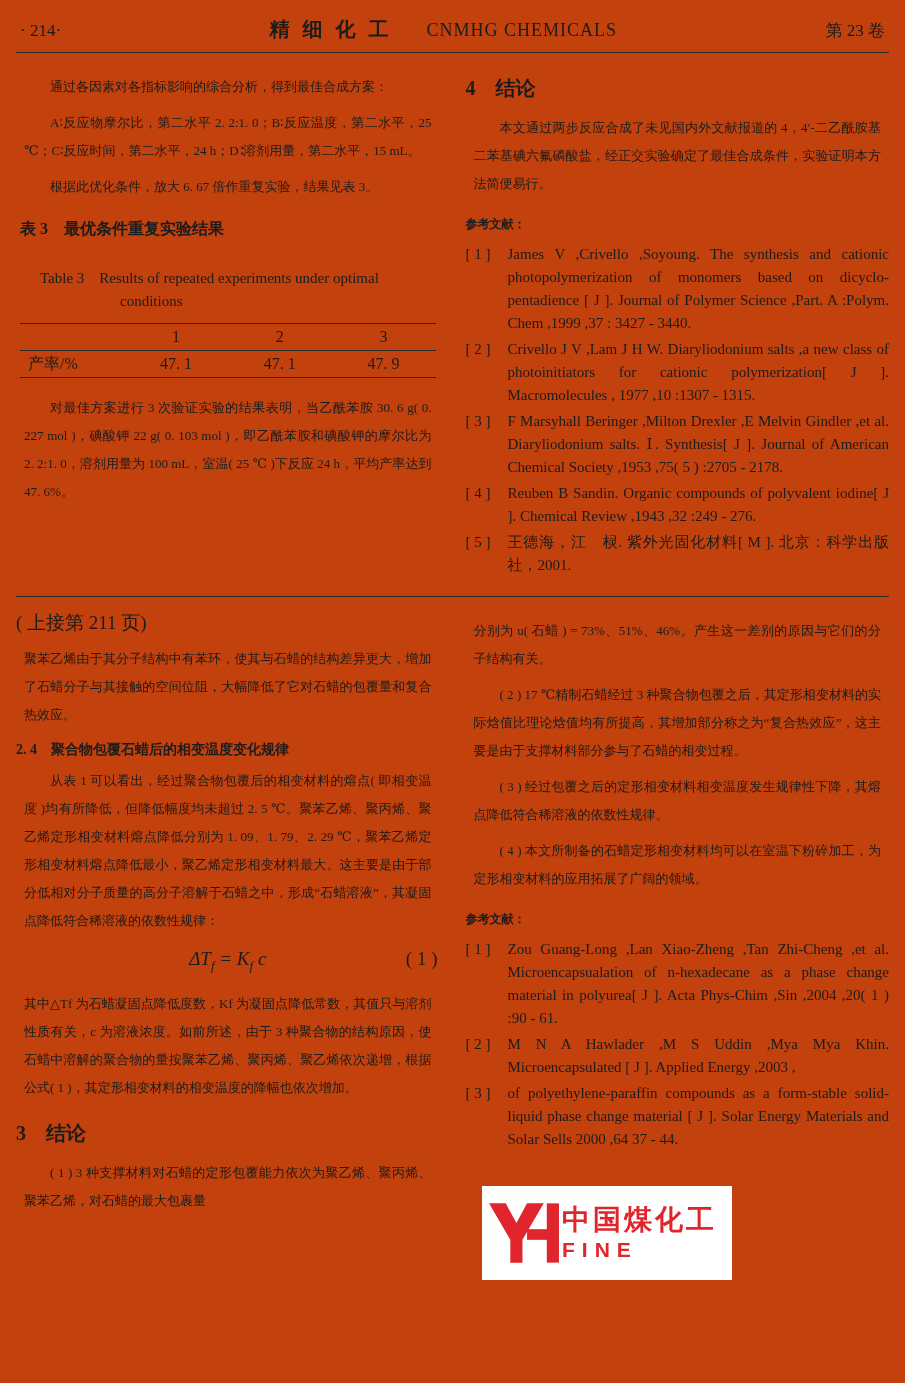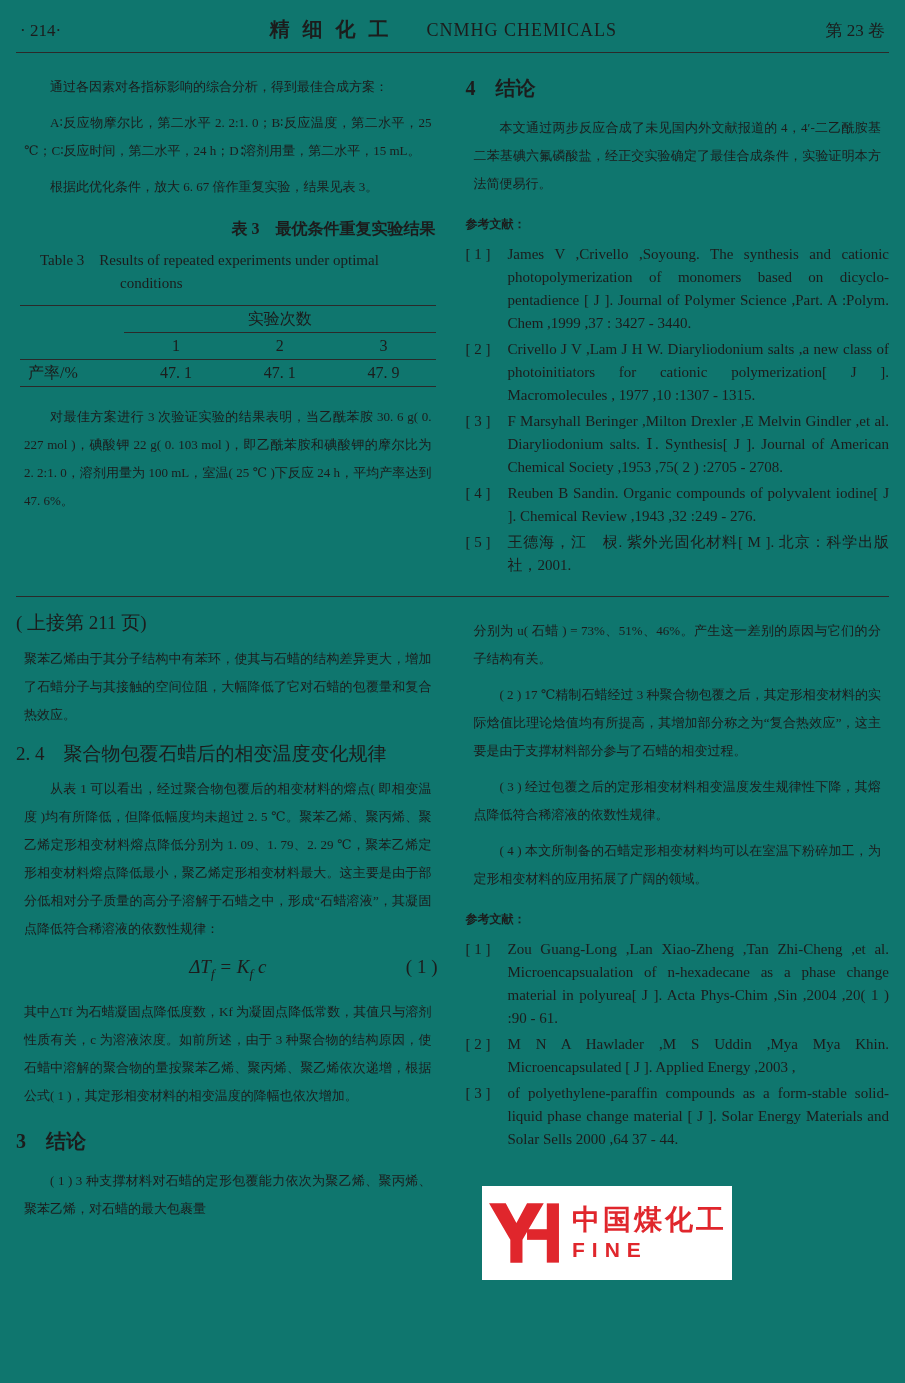--- a/index.html
+++ b/index.html
@@ -1,62 +1,62 @@
 <!DOCTYPE html>
 <html><head>
 <meta charset="utf-8">
 <style>
   html,body{margin:0;padding:0;background:#ffffff;}
   .page{
     width:905px;height:1383px;position:relative;overflow:hidden;box-sizing:border-box;
-    padding:10px 16px 0;background:#0f766e;color:#1c1c1c;
+    padding:10px 16px 0;background:#c2410c;color:#1c1c1c;
     font-family:"Liberation Serif","DejaVu Serif",serif;
   }
   
   .page-header{
     display:flex;justify-content:space-between;align-items:baseline;
     padding:6px 4px 9px;border-bottom:1.6px solid #2a2a2a;font-size:17px;
   }
   .journal{display:flex;gap:34px;align-items:baseline;}
   .journal-cn{font-size:20px;letter-spacing:4px;font-weight:bold;}
   .journal-en{font-size:18px;letter-spacing:1px;}
   
   .cols{display:flex;gap:26px;margin-top:12px;}
   .col{flex:1;min-width:0;}
   p.body{margin:8px;font-size:13px;line-height:28px;text-align:justify;}
   .indent{text-indent:2em;}
   .h-num{font-size:20px;font-weight:bold;margin:10px 0 12px;}
-  .h-sub{font-size:19px;font-weight:normal;margin:12px 0 2px;text-align:left;}
+  .h-sub{font-size:14px;font-weight:bold;margin:12px 0 2px;text-align:left;}
   .h3-gap{margin:18px 0 12px;}
   
   .refs-title{font-size:12px;font-weight:bold;margin:18px 0 10px;}
   .ref{display:flex;font-size:15px;line-height:23px;margin-bottom:3px;}
   .ref-num{flex:0 0 42px;}
   .ref-text{flex:1;text-align:justify;}
   
   .table-block{margin:18px 4px 16px;}
-  .caption-cn{text-align:right;font-weight:bold;font-size:16px;margin:0 0 9px;}
+  .caption-cn{text-align:left;font-weight:bold;font-size:16px;margin:0 0 27px;}
   .caption-en{font-size:15px;line-height:23px;margin:0 0 10px 20px;padding-left:80px;text-indent:-80px;}
   table.results{width:100%;border-collapse:collapse;border-top:1.6px solid #2a2a2a;border-bottom:1.6px solid #2a2a2a;font-size:16px;}
   table.results td{padding:3px 4px;text-align:center;line-height:20px;}
   table.results td.group{border-bottom:1px solid #2a2a2a;}
   table.results tr.subhead td{border-bottom:1px solid #2a2a2a;}
   table.results td.rowlabel{text-align:left;width:92px;padding-left:8px;}
   
   .equation{position:relative;font-size:19px;line-height:32px;margin:2px 0;text-align:center;}
   .eq-body{font-style:italic;}
   .eq-body sub{font-size:13px;}
   .eq-num{position:absolute;right:2px;top:0;font-style:normal;}
   
   .article-divider{border-top:1.4px solid #2a2a2a;margin:16px 0 10px;}
   .continuation{font-size:19px;line-height:28px;margin:0 0 2px;}
   
   .watermark{
     position:absolute;left:482px;top:1186px;width:250px;height:94px;background:#fff;
-    display:flex;align-items:center;gap:10px;padding:2px 4px;box-sizing:border-box;
+    display:flex;align-items:center;gap:0;padding:2px 4px;box-sizing:border-box;
     font-family:"Liberation Sans","DejaVu Sans",sans-serif;
   }
   .wm-text{display:flex;flex-direction:column;line-height:1.15;}
   .wm-cn{font-size:28px;font-weight:bold;color:#e0262c;letter-spacing:3px;}
   .wm-en{font-size:21px;color:#e0262c;letter-spacing:7px;font-weight:bold;margin-top:2px;}
 </style>
 </head>
 <body>
 
 <div class="page">
@@ -75,24 +75,20 @@
     <div class="col">
       <p class="body indent">通过各因素对各指标影响的综合分析，得到最佳合成方案：</p>
       <p class="body indent">A∶反应物摩尔比，第二水平 2. 2:1. 0；B∶反应温度，第二水平，25 ℃；C∶反应时间，第二水平，24 h；D∶溶剂用量，第二水平，15 mL。</p>
       <p class="body indent">根据此优化条件，放大 6. 67 倍作重复实验，结果见表 3。</p>
 
       <div class="table-block">
         <div class="caption-cn">表 3　最优条件重复实验结果</div>
         <div class="caption-en">Table 3　Results of repeated experiments under optimal conditions</div>
         <table class="results">
           <tbody>
-            <tr>
-              <td></td>
-              <td class="group" colspan="3">实验次数</td>
-            </tr>
             <tr class="subhead">
               <td></td>
               <td>1</td>
               <td>2</td>
               <td>3</td>
             </tr>
             <tr>
               <td class="rowlabel">产率/%</td>
               <td>47. 1</td>
               <td>47. 1</td>
@@ -114,21 +110,21 @@
         <div class="ref">
           <span class="ref-num">[ 1 ]</span>
           <span class="ref-text">James V ,Crivello ,Soyoung. The synthesis and cationic photopolymerization of monomers based on dicyclo-pentadience [ J ]. Journal of Polymer Science ,Part. A :Polym. Chem ,1999 ,37 : 3427 - 3440.</span>
         </div>
         <div class="ref">
           <span class="ref-num">[ 2 ]</span>
           <span class="ref-text">Crivello J V ,Lam J H W. Diaryliodonium salts ,a new class of photoinitiators for cationic polymerization[ J ]. Macromolecules , 1977 ,10 :1307 - 1315.</span>
         </div>
         <div class="ref">
           <span class="ref-num">[ 3 ]</span>
-          <span class="ref-text">F Marsyhall Beringer ,Milton Drexler ,E Melvin Gindler ,et al. Diaryliodonium salts. Ⅰ. Synthesis[ J ]. Journal of American Chemical Society ,1953 ,75( 2 ) :2705 - 2708.</span>
+          <span class="ref-text">F Marsyhall Beringer ,Milton Drexler ,E Melvin Gindler ,et al. Diaryliodonium salts. Ⅰ. Synthesis[ J ]. Journal of American Chemical Society ,1953 ,75( 5 ) :2705 - 2178.</span>
         </div>
         <div class="ref">
           <span class="ref-num">[ 4 ]</span>
           <span class="ref-text">Reuben B Sandin. Organic compounds of polyvalent iodine[ J ]. Chemical Review ,1943 ,32 :249 - 276.</span>
         </div>
         <div class="ref">
           <span class="ref-num">[ 5 ]</span>
           <span class="ref-text">王德海，江　棂. 紫外光固化材料[ M ]. 北京：科学出版社，2001.</span>
         </div>
       </div>

